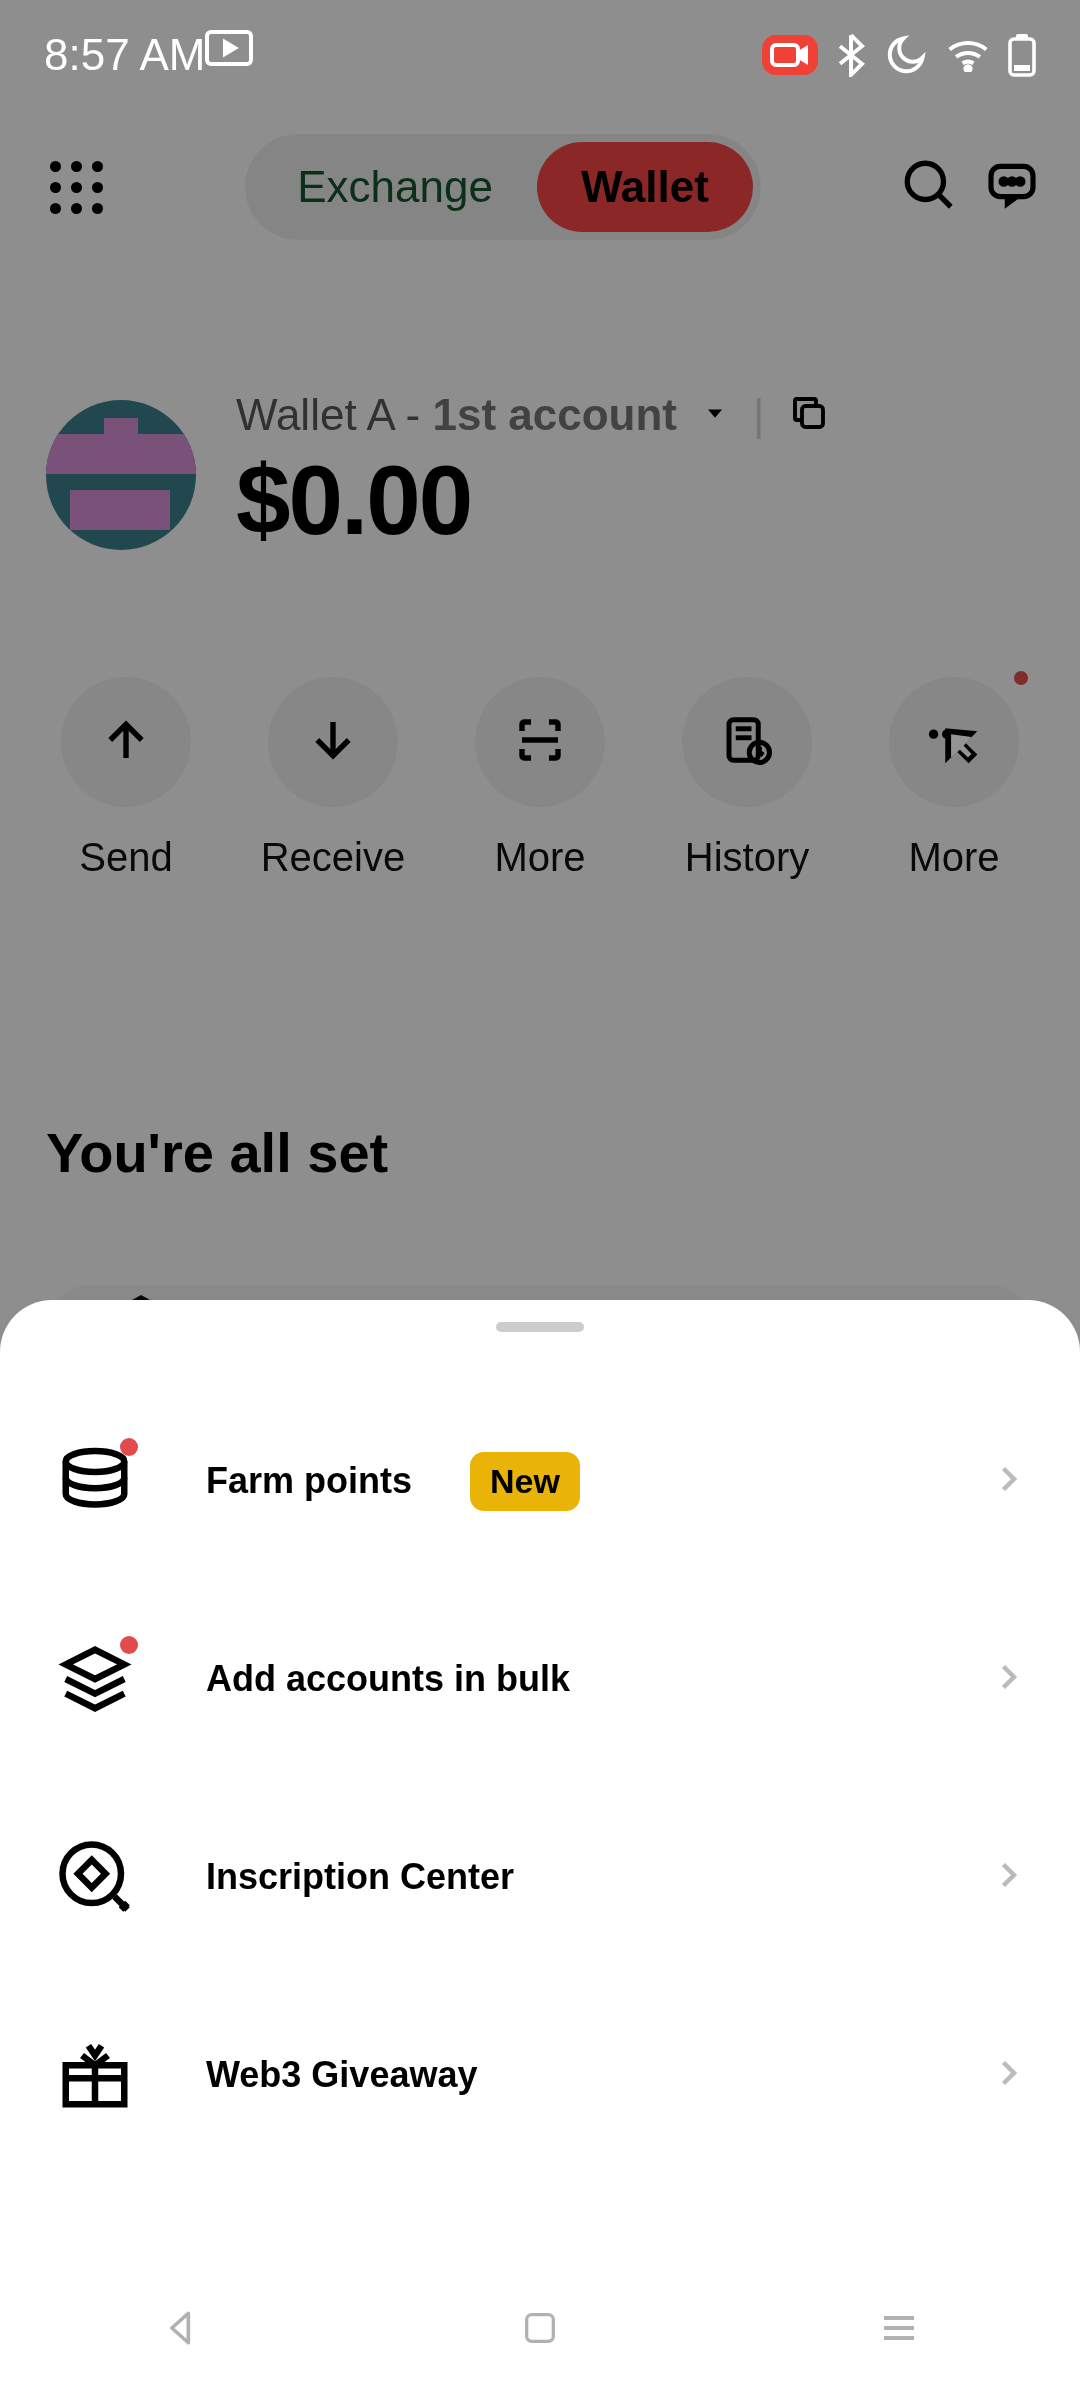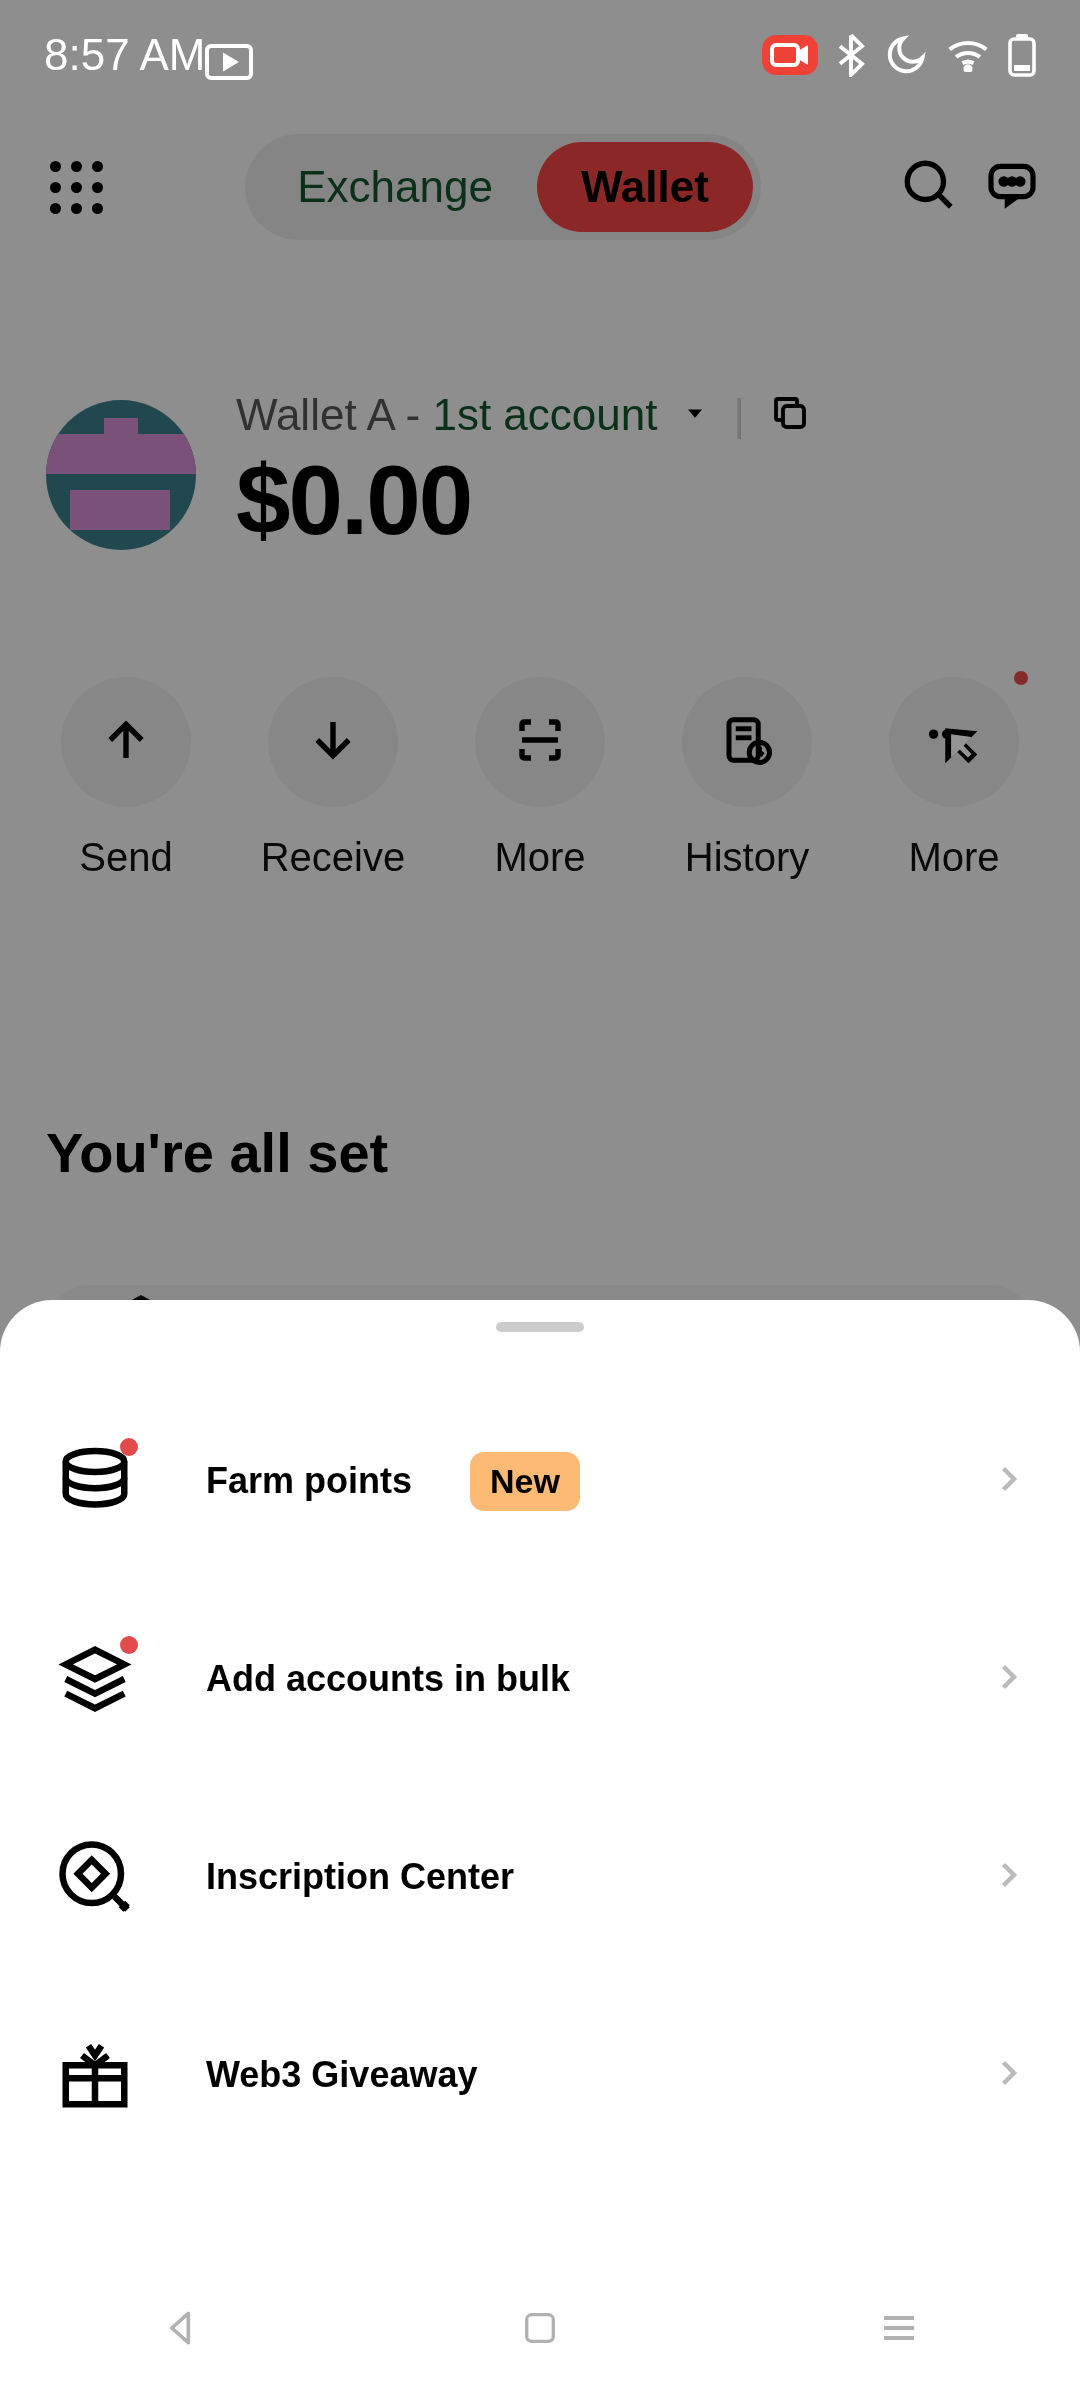--- a/index.html
+++ b/index.html
@@ -4,21 +4,21 @@
 <style>
   * { box-sizing: border-box; margin: 0; padding: 0; }
   html, body { width: 1080px; height: 2400px; overflow: hidden; font-family: -apple-system, Helvetica, Arial, sans-serif; background: #f5f5f5; }
   .screen { position: relative; width: 1080px; height: 2400px; background: #f5f5f5; }
 
   
   .dim { position: absolute; inset: 0; background: rgba(0,0,0,0.42); z-index: 5; }
 
   
   .status { position: absolute; top: 0; left: 0; right: 0; height: 110px; display: flex; align-items: center; justify-content: space-between; padding: 0 44px; color: #fff; z-index: 10; }
-  .status-left { display: flex; align-items: flex-end; }
+  .status-left { display: flex; align-items: flex-start; }
   .status-right { display: flex; align-items: center; gap: 18px; }
   .status .time { font-size: 44px; font-weight: 500; }
   .status svg { display: block; }
 
   
   .main { position: absolute; top: 0; left: 0; right: 0; bottom: 0; padding-top: 120px; z-index: 2; }
   .header { display: flex; align-items: center; justify-content: space-between; padding: 14px 40px 10px 46px; }
   .menu-grid { width: 60px; height: 60px; display: grid; grid-template-columns: repeat(3,1fr); grid-template-rows: repeat(3,1fr); gap: 10px; padding: 4px; }
   .menu-grid span { width: 11px; height: 11px; border-radius: 50%; background: #000; }
   .seg { display: flex; align-items: center; background: rgba(0,0,0,0.06); border-radius: 80px; padding: 8px; }
@@ -28,21 +28,21 @@
 
   
   .acct { display: flex; align-items: flex-start; gap: 40px; padding: 140px 46px 0 46px; }
   .avatar { width: 150px; height: 150px; border-radius: 50%; background: #3b7c89; position: relative; overflow: hidden; margin-top: 10px; }
   .avatar::before, .avatar::after { content:""; position:absolute; background:#d38ed1; }
   .avatar::before { width: 34px; height: 34px; top: 18px; left: 58px; }
   .avatar::after { width: 100px; height: 40px; bottom: 20px; left: 24px; box-shadow: -32px -56px 0 0 #d38ed1, 58px -56px 0 0 #d38ed1; }
   .acct-info { display: flex; flex-direction: column; gap: 4px; }
   .acct-row { display: flex; align-items: center; gap: 24px; }
   .acct-name { font-size: 44px; color: #555; }
-  .acct-name b { color:#14532d; font-weight:400; }
+  .acct-name b { color:#737373; font-weight:700; }
   .balance { font-size: 98px; font-weight: 600; color:#000; letter-spacing: -2px; }
 
   
   .actions { display: flex; justify-content: space-between; padding: 120px 46px 0 46px; }
   .act { display: flex; flex-direction: column; align-items: center; gap: 28px; width: 160px; position:relative; }
   .act .circ { width: 130px; height: 130px; border-radius: 50%; background: rgba(0,0,0,0.05); display:flex; align-items:center; justify-content:center; }
   .act .lbl { font-size: 40px; color:#111; font-weight:450; }
   .act.has-dot::after { content:""; position:absolute; width:14px; height:14px; border-radius:50%; background:#e14b4b; top:-6px; right:6px; }
 
   
@@ -51,21 +51,21 @@
   .nft-badge { width: 110px; height: 130px; background:#111; position:relative; display:flex; align-items:center; justify-content:center; color:#fff; font-size:30px; font-weight:700; }
   .nft-badge::before, .nft-badge::after { content:""; position:absolute; left:0; right:0; height:0; border-left:55px solid transparent; border-right:55px solid transparent; }
   .nft-badge::before { top:-30px; border-bottom:30px solid #111; }
 
   
   .sheet { position: absolute; left: 0; right: 0; bottom: 0; top: 1300px; background: #fff; border-radius: 52px 52px 0 0; z-index: 20; padding: 22px 50px 200px; }
   .handle { width: 88px; height: 10px; border-radius: 6px; background: #ccc; margin: 0 auto 50px; }
   .sheet-item { display: flex; align-items: center; gap: 54px; padding: 58px 4px; position: relative; }
   .sheet-item .ic { width: 82px; height: 82px; flex-shrink: 0; display:flex; align-items:center; justify-content:center; position:relative; }
   .sheet-item .txt { font-size: 36px; font-weight: 700; color:#000;margin-left:16px; }
-  .sheet-item .badge { font-size: 34px; font-weight: 700; background: #fdba74; color:#000; padding: 10px 20px; border-radius: 14px; margin-left: 4px; }
+  .sheet-item .badge { font-size: 34px; font-weight: 700; background: #eab308; color:#000; padding: 10px 20px; border-radius: 14px; margin-left: 4px; }
   .sheet-item .chev { margin-left: auto; color:#bbb; }
   .red-dot::after { content:""; position:absolute; width:18px; height:18px; border-radius:50%; background:#e14b4b; top:-2px; right:-2px; }
 
   
   .nav { position:absolute; bottom:0; left:0; right:0; height:140px; display:flex; align-items:center; justify-content:space-around; z-index:30; }
   .nav svg { opacity: .45; }
 </style>
 </head>
 <body>
 

